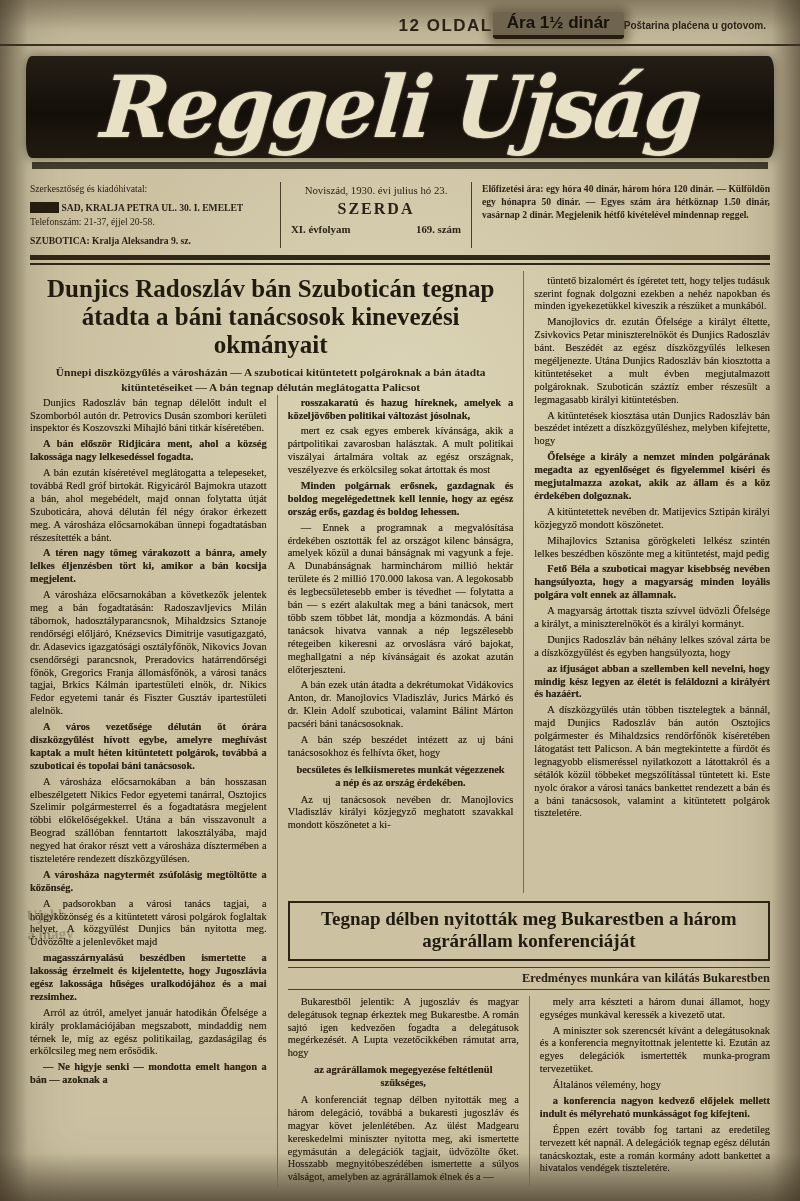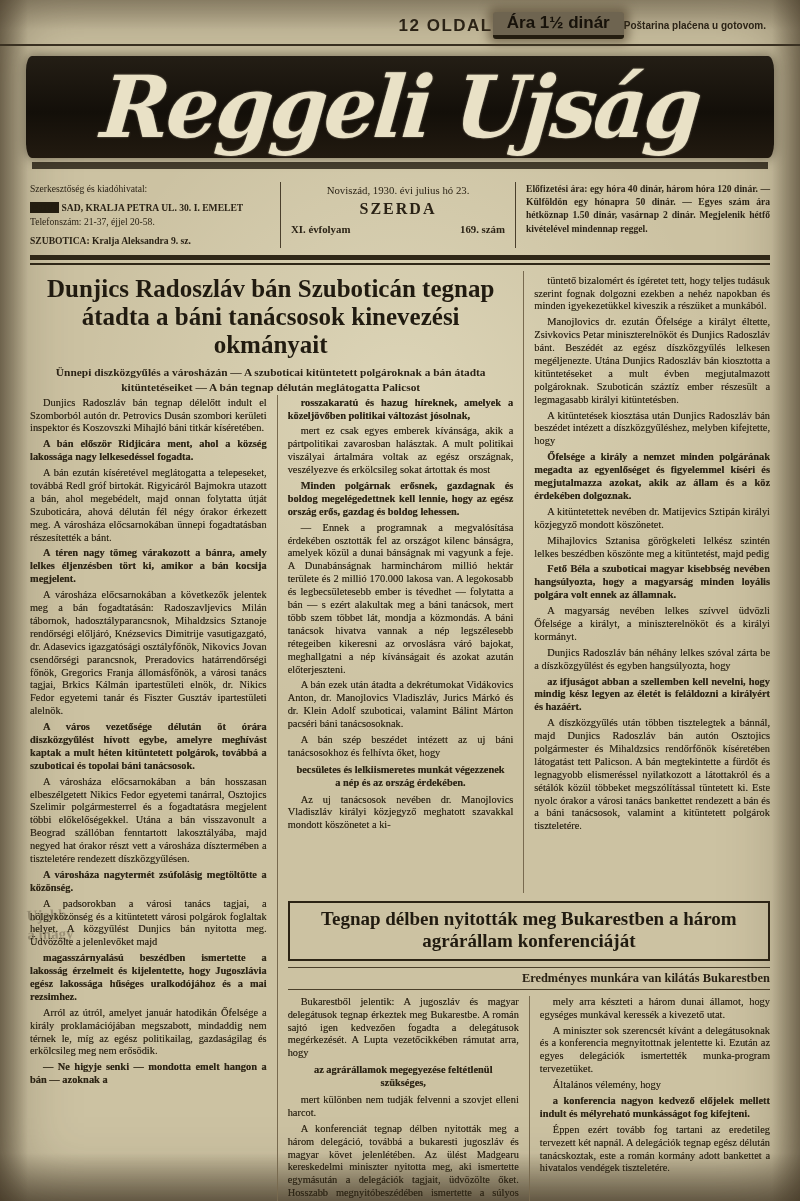--- a/index.html
+++ b/index.html
@@ -31,21 +31,21 @@
     border-radius:6px/14px; box-shadow:0 0 12px rgba(25,19,10,.5); }
   .masthead-title { font-family:"DejaVu Serif", serif; font-style:italic; font-weight:bold;
     font-size:82px; line-height:1; color:#e9e1c6; letter-spacing:-3px;
     transform:skewX(-5deg) scaleY(1.04); text-shadow:0 0 2px rgba(233,225,198,.55); }
   .masthead-rule { margin:4px 32px 0; height:7px; background:rgba(30,23,12,.78); }
   
   .infobar { display:flex; margin:8px 30px 0; padding-top:5px; }
   .info-left { width:250px; text-align:left; font-size:9.6px; line-height:1.4; padding-right:8px; }
   .info-left .addr { font-weight:bold;margin-top:6px; }
   .redact { background:#241d10; color:#241d10; padding:0 2px; }
-  .info-center { width:236px; border-left:1px solid #4a3f2c; border-right:1px solid #4a3f2c;
+  .info-center { width:192px; border-left:1px solid #4a3f2c; border-right:1px solid #4a3f2c;
     padding:2px 10px 0; text-align:center; }
   .info-date { font-size:10.8px; }
   .info-day { font-size:16px; font-weight:bold; letter-spacing:2px; margin:4px 0 5px; }
   .info-vol { display:flex; justify-content:space-between; font-size:10.8px; font-weight:bold; }
   .info-right { flex:1; font-size:9.6px; line-height:1.38; text-align:justify;
     font-weight:bold; padding-left:10px; }
   .double-rule { margin:7px 30px 0; height:10px;
     border-top:5px solid #2f2717; border-bottom:2px solid #2f2717; }
   
   .content { margin:6px 30px 0; display:grid;
@@ -148,34 +148,33 @@
         <p class="para n">Az uj tanácsosok nevében dr. Manojlovics Vladiszláv királyi közjegyző meghatott szavakkal mondott köszönetet a ki-</p>
       </div>
     <div class="colc">
         <p class="para n">tüntető bizalomért és ígéretet tett, hogy teljes tudásuk szerint fognak dolgozni ezekben a nehéz napokban és minden igyekezetükkel kiveszik a részüket a munkából.</p>
         <p class="para n">Manojlovics dr. ezután Őfelsége a királyt éltette, Zsivkovics Petar miniszterelnököt és Dunjics Radoszláv bánt. Beszédét az egész díszközgyűlés lelkesen megéljenezte. Utána Dunjics Radoszláv bán kiosztotta a kitüntetéseket a mult évben megjutalmazott polgároknak. Szuboticán száztíz ember részesült a legmagasabb királyi kitüntetésben.</p>
         <p class="para n">A kitüntetések kiosztása után Dunjics Radoszláv bán beszédet intézett a díszközgyűléshez, melyben kifejtette, hogy</p>
         <p class="para b">Őfelsége a király a nemzet minden polgárának megadta az egyenlőséget és figyelemmel kíséri és megjutalmazza azokat, akik az állam és a köz érdekében dolgoznak.</p>
         <p class="para n">A kitüntetettek nevében dr. Matijevics Sztipán királyi közjegyző mondott köszönetet.</p>
         <p class="para n">Mihajlovics Sztanisa görögkeleti lelkész szintén lelkes beszédben köszönte meg a kitüntetést, majd pedig</p>
         <p class="para b">Fető Béla a szuboticai magyar kisebbség nevében hangsúlyozta, hogy a magyarság minden loyális polgára volt ennek az államnak.</p>
-        <p class="para n">A magyarság nevében lelkes szívvel üdvözli Őfelsége a királyt, a miniszterelnököt és a királyi kormányt.</p>
+        <p class="para n">A magyarság ártottak tiszta szívvel üdvözli Őfelsége a királyt, a miniszterelnököt és a királyi kormányt.</p>
         <p class="para n">Dunjics Radoszláv bán néhány lelkes szóval zárta be a díszközgyűlést és egyben hangsúlyozta, hogy</p>
         <p class="para b">az ifjuságot abban a szellemben kell nevelni, hogy mindig kész legyen az életét is feláldozni a királyért és hazáért.</p>
         <p class="para n">A díszközgyűlés után többen tisztelegtek a bánnál, majd Dunjics Radoszláv bán autón Osztojics polgármester és Mihaldzsics rendőrfőnök kíséretében látogatást tett Palicson. A bán megtekintette a fürdőt és legnagyobb elismeréssel nyilatkozott a látottakról és a sétálók közül többeket megszólítással tüntetett ki. Este nyolc órakor a városi tanács bankettet rendezett a bán és a báni tanácsosok, valamint a kitüntetett polgárok tiszteletére.</p>
       </div>
 
     <div class="art2">
       <div class="art2-box">Tegnap délben nyitották meg Bukarestben a három agrárállam konferenciáját</div>
       <div class="art2-sub">Eredményes munkára van kilátás Bukarestben</div>
       <div class="art2-cols">
         <div class="a2c1">
             <p class="para n">Bukarestből jelentik: A jugoszláv és magyar delegátusok tegnap érkeztek meg Bukarestbe. A román sajtó igen kedvezően fogadta a delegátusok megérkezését. A Lupta vezetőcikkében rámutat arra, hogy</p>
             <p class="para bc">az agrárállamok megegyezése feltétlenül szükséges,</p>
-            <p class="para n">mert különben nem tudják felvenni a szovjet elleni harcot.</p>
             <p class="para n">A konferenciát tegnap délben nyitották meg a három delegáció, továbbá a bukaresti jugoszláv és magyar követ jelenlétében. Az ülést Madgearu kereskedelmi miniszter nyitotta meg, aki ismertette egymásután a delegációk tagjait, üdvözölte őket. Hosszabb megnyitóbeszédében ismertette a súlyos válságot, amelyben az agrárállamok élnek és a —</p>
           </div>
         <div class="a2c2">
             <p class="para n">mely arra készteti a három dunai államot, hogy egységes munkával keressék a kivezető utat.</p>
             <p class="para n">A miniszter sok szerencsét kívánt a delegátusoknak és a konferencia megnyitottnak jelentette ki. Ezután az egyes delegációk ismertették munka-program tervezetüket.</p>
             <p class="para n">Általános vélemény, hogy</p>
             <p class="para b">a konferencia nagyon kedvező előjelek mellett indult és mélyreható munkásságot fog kifejteni.</p>
             <p class="para n">Éppen ezért tovább fog tartani az eredetileg tervezett két napnál. A delegációk tegnap egész délután tanácskoztak, este a román kormány adott bankettet a hivatalos vendégek tiszteletére.</p>
           </div>
       </div>

